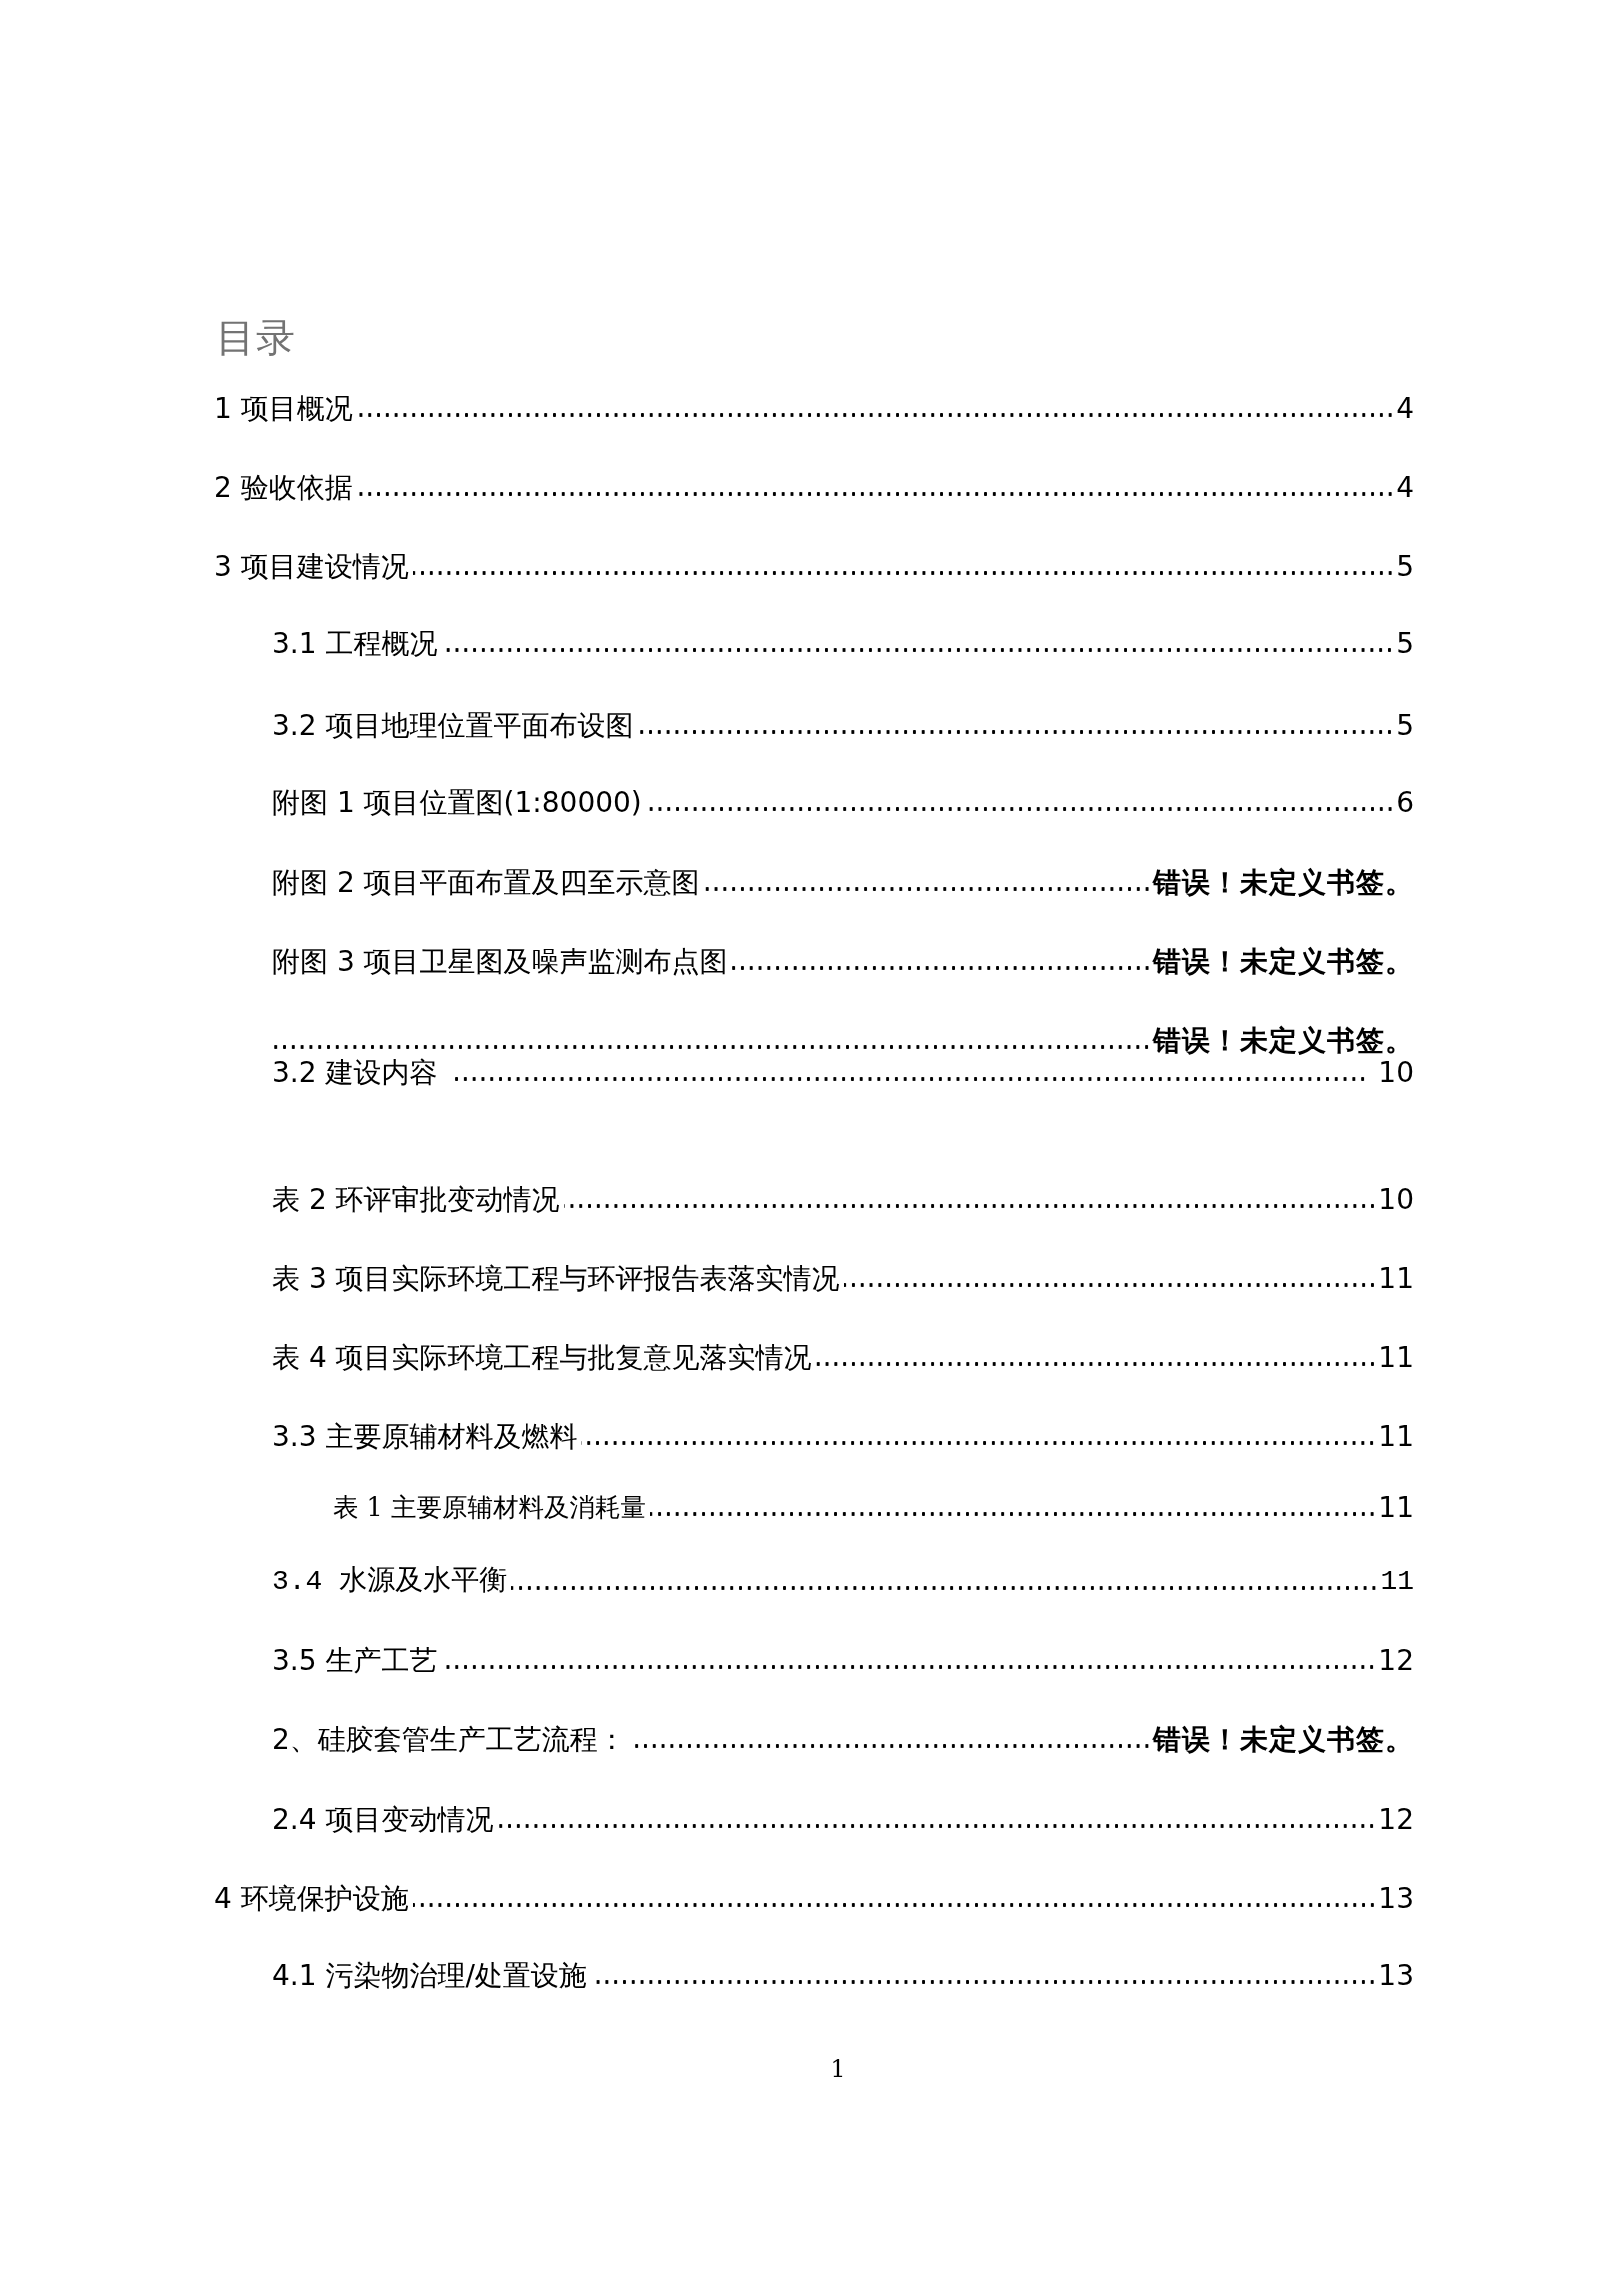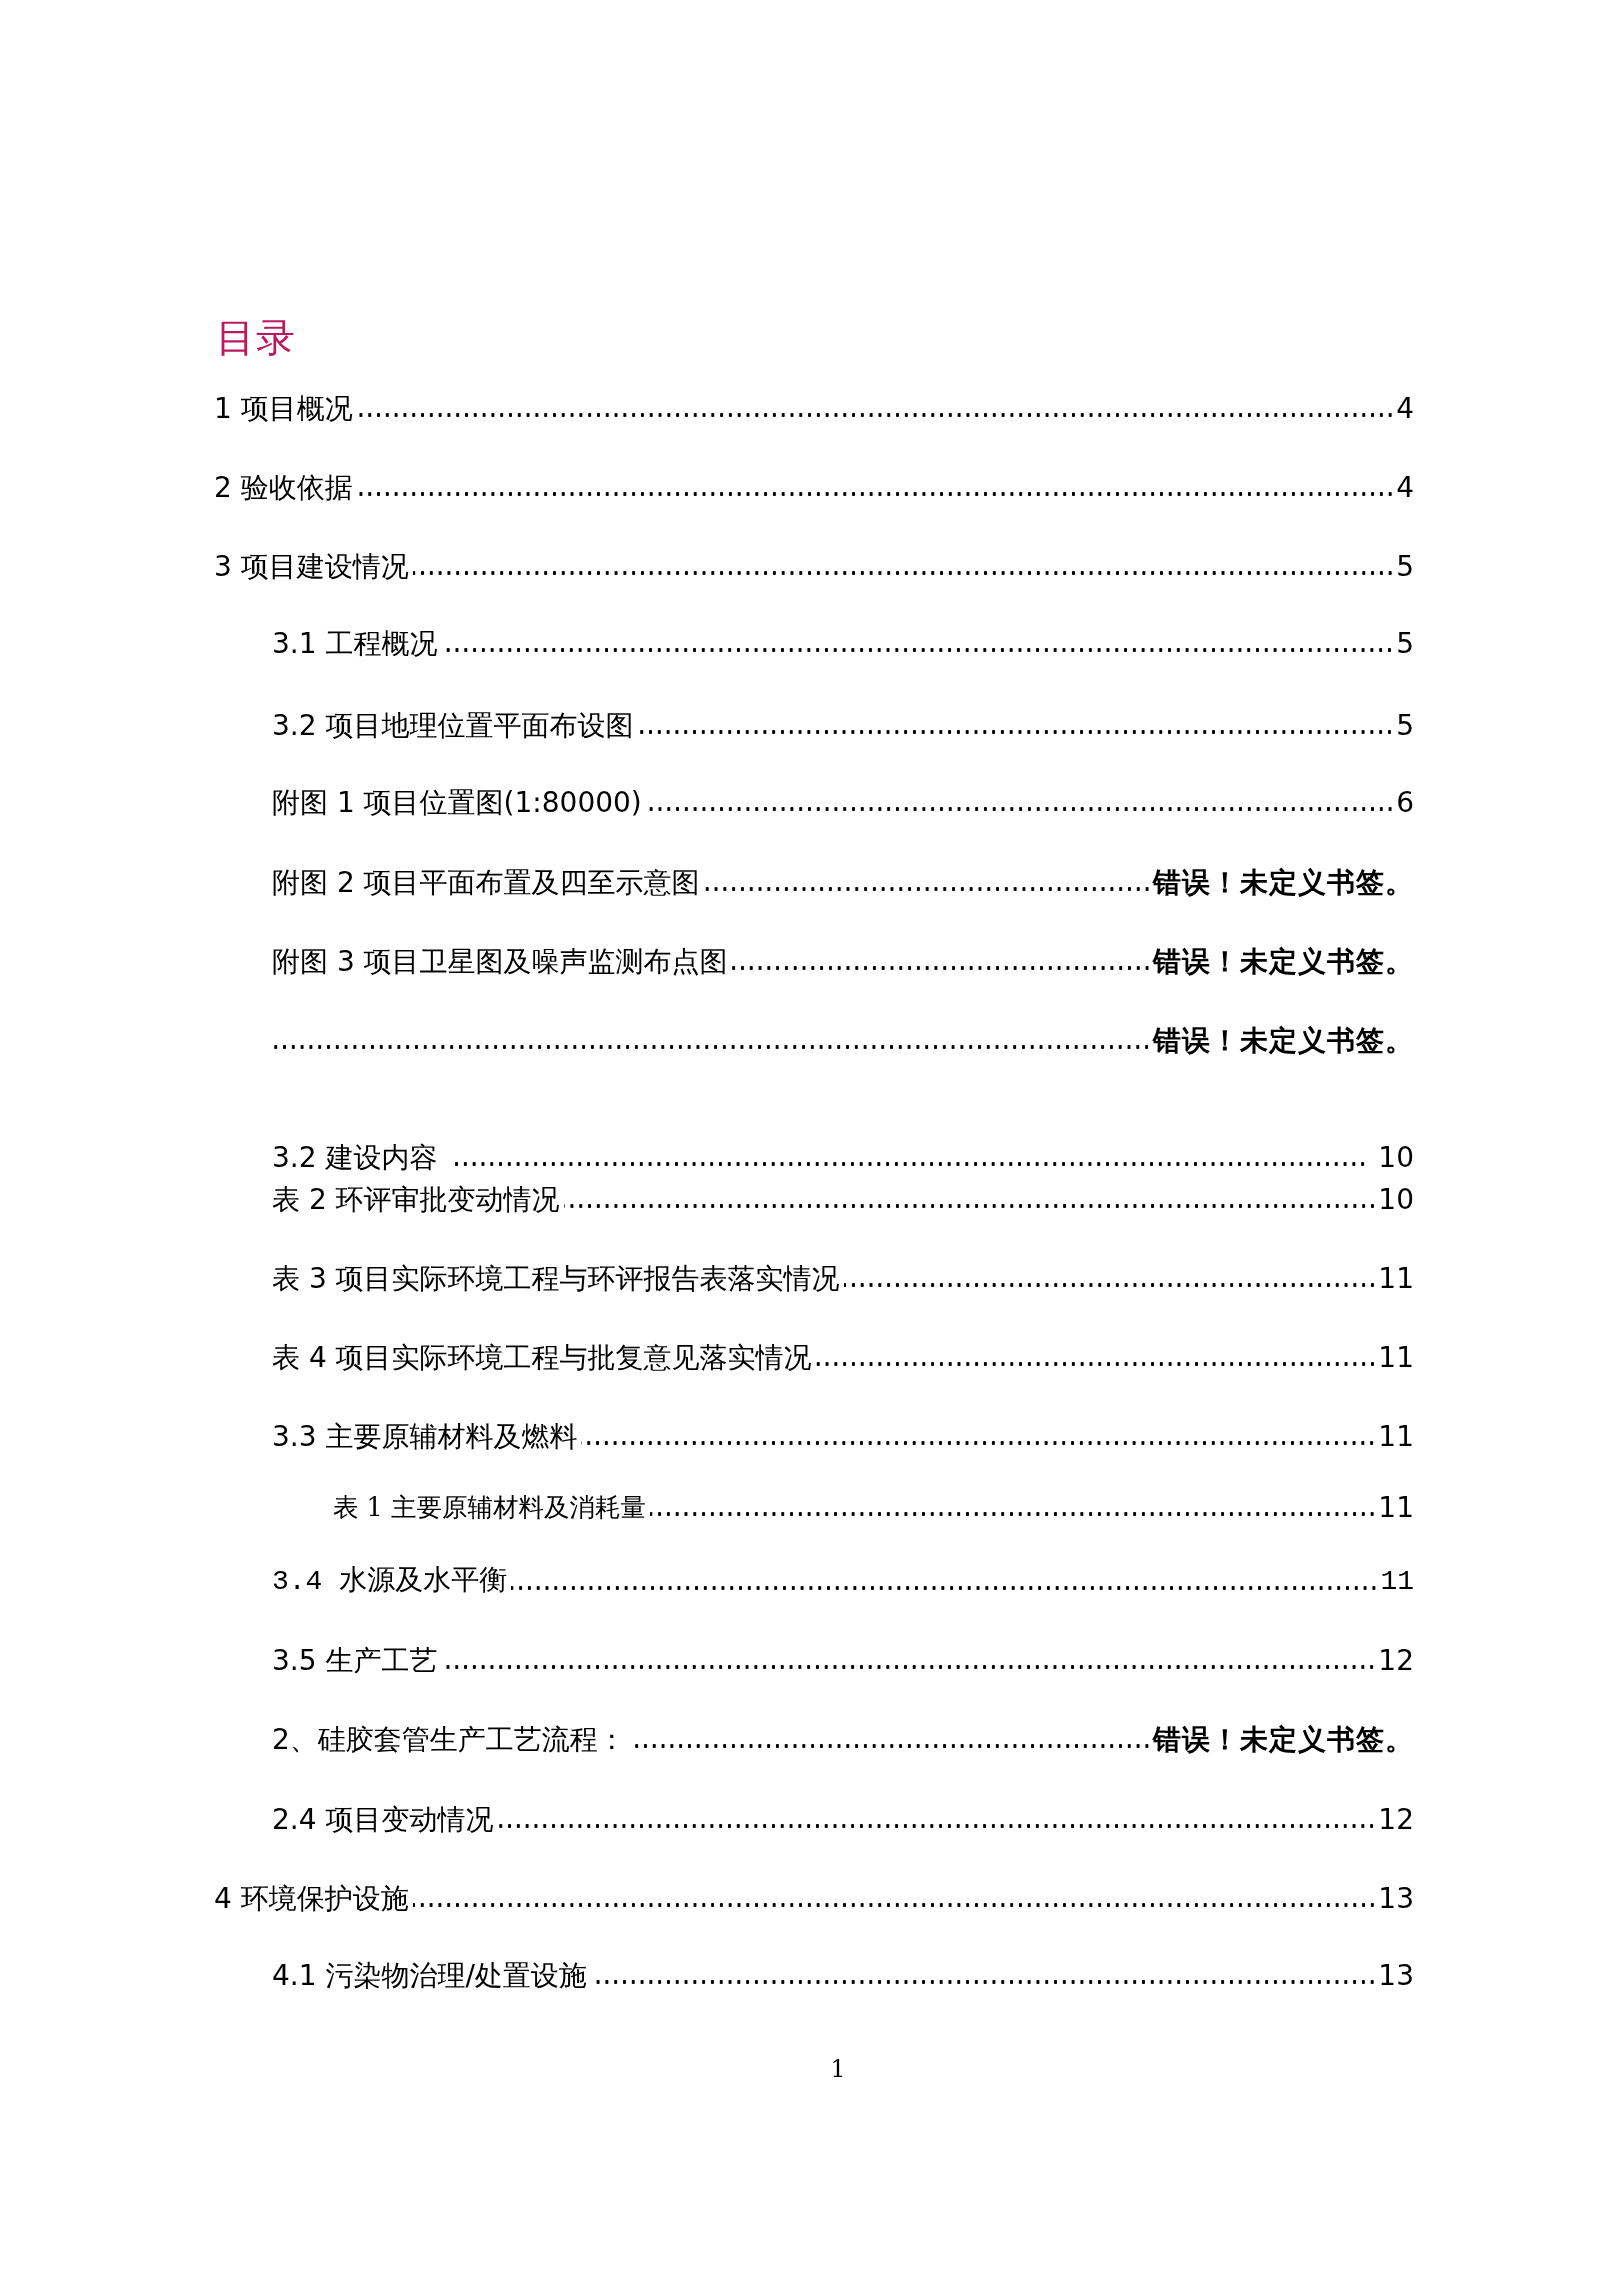--- a/index.html
+++ b/index.html
@@ -21,21 +21,21 @@
       width: 1621px;
       height: 2293px;
       background: #ffffff;
     }
     .toc-title {
       position: absolute;
       left: 216px;
       top: 312px;
       font-size: 39px;
       line-height: 51px;
-      color: #be185d;
+      color: #737373;
       letter-spacing: 1px;
     }
     .toc-list {
       position: absolute;
       left: 0;
       top: 0;
       width: 1621px;
     }
     .toc-row {
       position: absolute;
@@ -136,21 +136,21 @@
       </div>
       <div class="toc-row level-2" style="top: 942px;">
         <span class="toc-text">附图 3    项目卫星图及噪声监测布点图</span>
         <span class="toc-leader"></span>
         <span class="toc-page error">错误！未定义书签。</span>
       </div>
       <div class="toc-row level-2" style="top: 1021px;">
         <span class="toc-leader"></span>
         <span class="toc-page error">错误！未定义书签。</span>
       </div>
-      <div class="toc-row level-2" style="top: 1138px; gap: 9px;">
+      <div class="toc-row level-2" style="top: 1053px; gap: 9px;">
         <span class="toc-text">3.2 建设内容</span>
         <span class="toc-leader"></span>
         <span class="toc-page">10</span>
       </div>
       <div class="toc-row level-2" style="top: 1180px;">
         <span class="toc-text">表 2 环评审批变动情况</span>
         <span class="toc-leader"></span>
         <span class="toc-page">10</span>
       </div>
       <div class="toc-row level-2" style="top: 1259px;">

